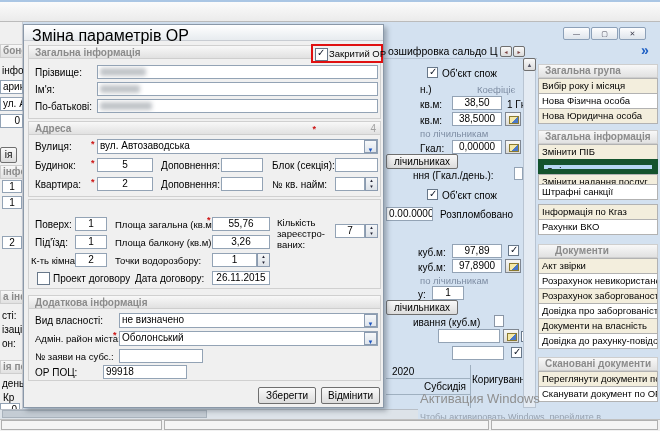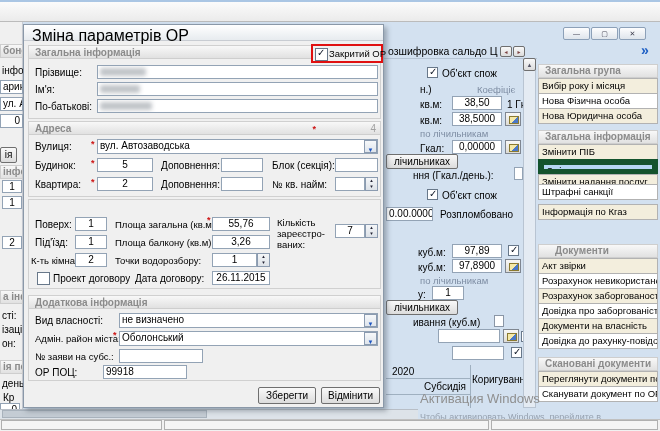--- a/index.html
+++ b/index.html
@@ -132,20 +132,21 @@
   <div class="abs rp-i beige" style="top:78px">Вибір року і місяця</div>
   <div class="abs rp-i" style="top:93px">Нова Фізична особа</div>
   <div class="abs rp-i beige" style="top:108px">Нова Юридична особа</div>
 
   <div class="abs band" style="left:538px;top:130px;width:120px;height:14px;padding-left:6px">Загальна інформація</div>
   <div class="abs rp-i beige" style="top:144px">Змінити ПІБ</div>
   <div class="abs rp-i sel" style="top:159px">Змінити параметри картки</div>
   <div class="abs rp-i beige" style="top:174px">Змінити надання послуг</div>
   <div class="abs rp-i" style="top:184px">Штрафні санкції</div>
   <div class="abs rp-i beige" style="top:204px">Інформація по Кгаз</div>
+  <div class="abs rp-i" style="top:219px">Рахунки ВКО</div>
 
   <div class="abs band" style="left:538px;top:244px;width:120px;height:14px;padding-left:16px">Документи</div>
   <div class="abs rp-i beige" style="top:258px">Акт звірки</div>
   <div class="abs rp-i" style="top:273px">Розрахунок невикористаної субс.</div>
   <div class="abs rp-i beige" style="top:288px">Розрахунок заборгованості</div>
   <div class="abs rp-i" style="top:303px">Довідка про заборгованість</div>
   <div class="abs rp-i beige" style="top:318px">Документи на власність</div>
   <div class="abs rp-i" style="top:333px">Довідка до рахунку-повідомлення</div>
 
   <div class="abs band" style="left:538px;top:357px;width:120px;height:14px;padding-left:6px">Скановані документи</div>

